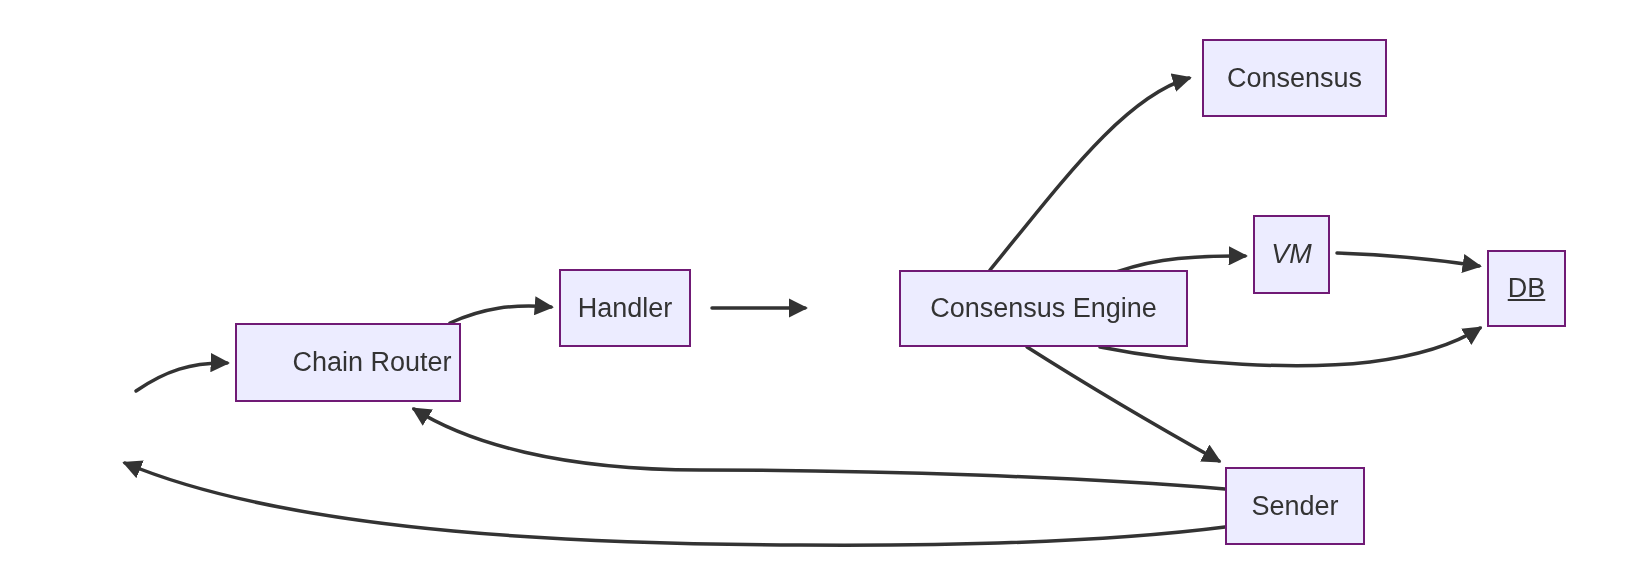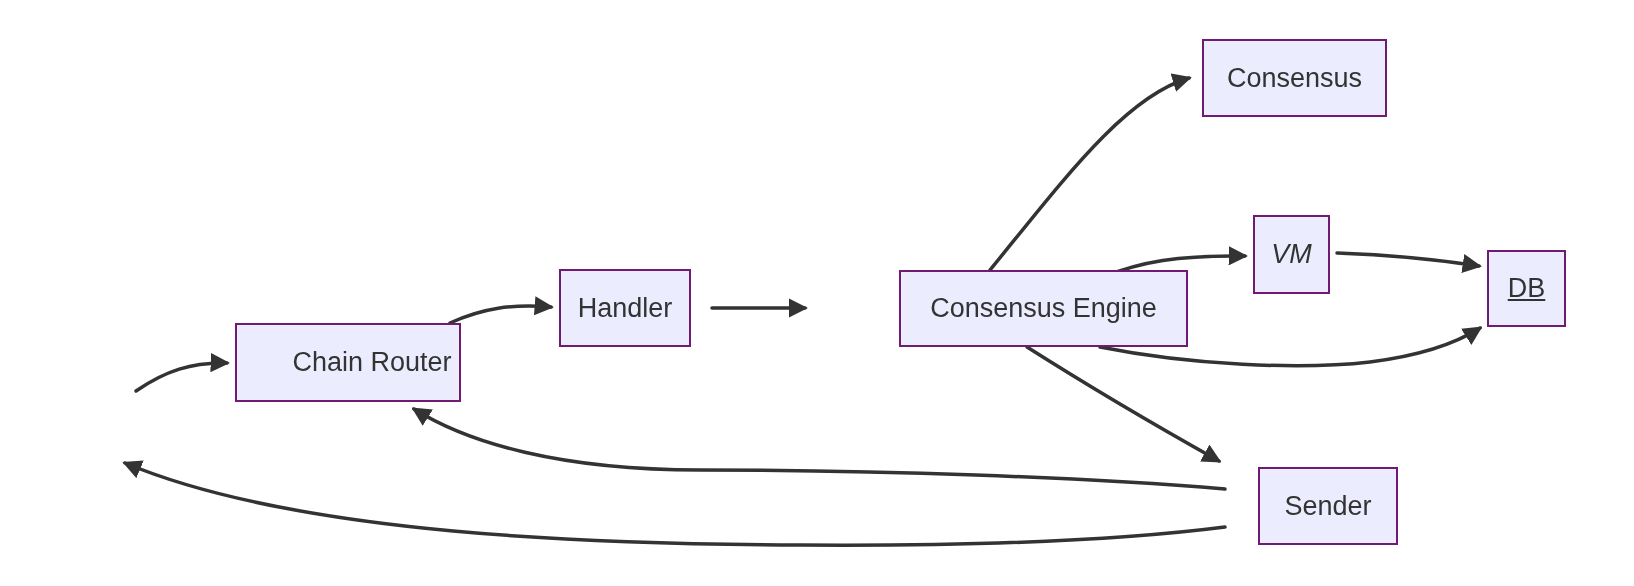--- a/index.html
+++ b/index.html
@@ -41,21 +41,21 @@
     text-align: center;
     white-space: nowrap;
   }
   #node-p2p              { left: 43px;   top: 378px; width: 93px;  height: 78px; }
   #node-chain-router     { left: 235px;  top: 323px; width: 226px; height: 79px; padding-left: 48px; }
   #node-handler          { left: 559px;  top: 269px; width: 132px; height: 78px; text-align: center; }
   #node-consensus-engine { left: 852px;  top: 270px; width: 289px; height: 77px; margin-left: 47px; }
   #node-consensus        { left: 1202px; top: 39px;  width: 185px; height: 78px; }
   #node-vm               { left: 1253px; top: 215px; width: 77px;  height: 79px; font-style: italic; }
   #node-db               { left: 1487px; top: 250px; width: 79px;  height: 77px; text-decoration: underline; }
-  #node-sender           { left: 1225px; top: 467px; width: 140px; height: 78px; margin-left: 33px; }
+  #node-sender           { left: 1225px; top: 467px; width: 140px; height: 78px; }
 </style>
 </head>
 <body>
 
 <div class="canvas">
 
   <svg class="edges-layer" viewBox="0 0 1634 586" xmlns="http://www.w3.org/2000/svg">
     <defs>
       <marker id="arrow" viewBox="0 0 10 10" refX="8.5" refY="5" markerWidth="5.5" markerHeight="5.5" orient="auto-start-reverse">
         <path d="M0,0 L10,5 L0,10 z" fill="#333333"></path>

